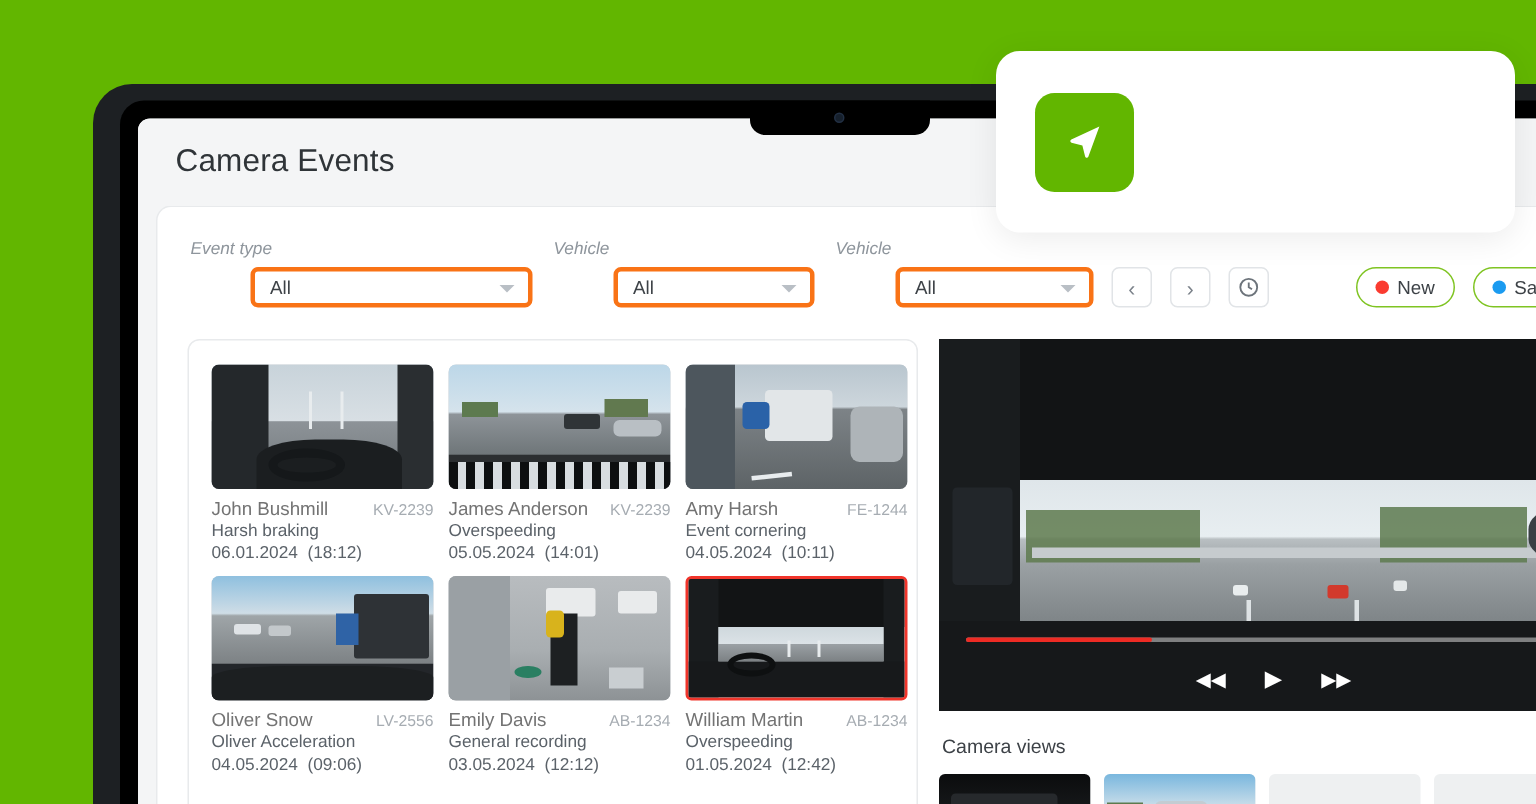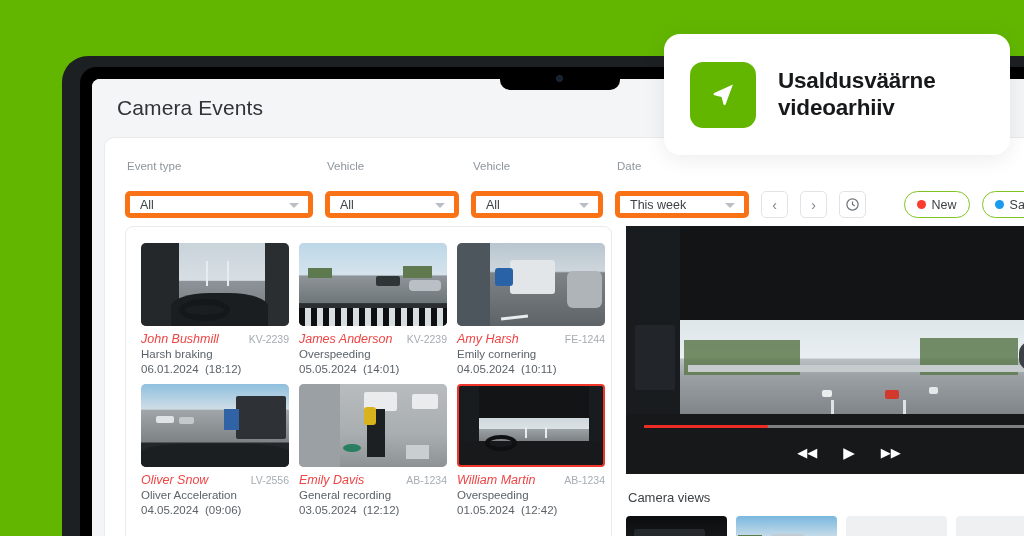--- a/index.html
+++ b/index.html
@@ -77,33 +77,35 @@
   .filters {
     display: flex;
     align-items: flex-end;
     gap: 12px;
     padding: 22px 0 0 20px;
   }
   .field { display: flex; flex-direction: column; }
   .field-label {
     font-size: 11.5px;
     color: #8e959c;
-    margin-bottom: 19px;
+    margin-bottom: 6px;
     padding-left: 2px;
+    font-style: italic;
   }
   .select {
     position: relative;
     height: 27px;
-    border: 5px solid #f97316;
+    border: 3px solid #f97316;
     border-radius: 5px;
     background: #fff;
     display: flex; align-items: center;
     padding: 0 24px 0 10px;
     font-size: 12.5px;
     color: #3d4247;
+    margin-left: 42px;
   }
   .select.w1 { width: 188px; }
   .select.w2 { width: 134px; }
   .select.w3 { width: 132px; }
   .select.w4 { width: 134px; }
   .caret {
     position: absolute; right: 9px; top: 50%;
     margin-top: -2px;
     width: 0; height: 0;
     border-left: 5px solid transparent;
@@ -175,23 +177,22 @@
     border-radius: 4px;
   }
   .card-row {
     display: flex; align-items: baseline;
     justify-content: space-between;
     margin-top: 6px;
     gap: 4px;
   }
   .c-name {
     font-size: 12.5px;
-    color: #ef4444;
+    color: #737373;
     white-space: nowrap;
-    font-style: italic;
   }
   .c-plate {
     font-size: 10.5px;
     color: #a6acb2;
     white-space: nowrap;
   }
   .c-type {
     font-size: 11.5px;
     color: #5b6269;
     margin-top: 2px;
@@ -327,27 +328,20 @@
           </div>
 
           <div class="field">
             <div class="field-label">Vehicle</div>
             <div class="select w3">
               <span>All</span>
               <span class="caret"></span>
             </div>
           </div>
 
-          <div class="field">
-            <div class="field-label">Date</div>
-            <div class="select w4">
-              <span>This week</span>
-              <span class="caret"></span>
-            </div>
-          </div>
 
           <div class="sqbtn">
             <span class="chev">‹</span>
           </div>
           <div class="sqbtn">
             <span class="chev">›</span>
           </div>
           <div class="sqbtn">
             <svg width="15" height="15" viewBox="0 0 24 24" fill="none" stroke="#6d747b" stroke-width="2">
               <circle cx="12" cy="12" r="9"></circle>
@@ -426,21 +420,21 @@
                     <div style="position:absolute;left:36%;top:20%;width:30%;height:42%;background:#e2e6e8;border-radius:3px"></div>
                     <div style="position:absolute;left:26%;top:30%;width:12%;height:22%;background:#2a62a8;border-radius:3px"></div>
                     <div style="position:absolute;right:2%;top:34%;width:24%;height:44%;background:#aeb4b8;border-radius:6px"></div>
                     <div class="lane" style="left:30%;bottom:8%;width:18%;height:3px;transform:rotate(-6deg)"></div>
                   </div>
                 </div>
                 <div class="card-row">
                   <span class="c-name">Amy Harsh</span>
                   <span class="c-plate">FE-1244</span>
                 </div>
-                <div class="c-type">Emily cornering</div>
+                <div class="c-type">Event cornering</div>
                 <div class="c-date">
                   <span>04.05.2024</span>
                   &nbsp;<span>(10:11)</span>
                 </div>
               </div>
 
               <div class="card">
                 <div class="thumb">
                   <div class="sc">
                     <div style="position:absolute;inset:0;background:linear-gradient(#8fc0df 0%,#cfdde6 30%,#9fa5a8 32%,#7d8285 70%,#23262a 71%)"></div>
@@ -572,17 +566,13 @@
     </div>
   </div>
 </div>
 
 <div class="badge">
   <div class="badge-icon">
     <svg width="34" height="34" viewBox="0 0 24 24">
       <path d="M19 4.5 L5.8 10.6 C5.1 10.9 5.2 11.9 5.9 12.1 L11 13.4 L12.3 18.6 C12.5 19.3 13.5 19.4 13.8 18.7 Z" fill="#ffffff"></path>
     </svg>
   </div>
-  <div class="badge-text">
-    <div>Usaldusväärne</div>
-    <div>videoarhiiv</div>
-  </div>
 </div>
 
 </body></html>

